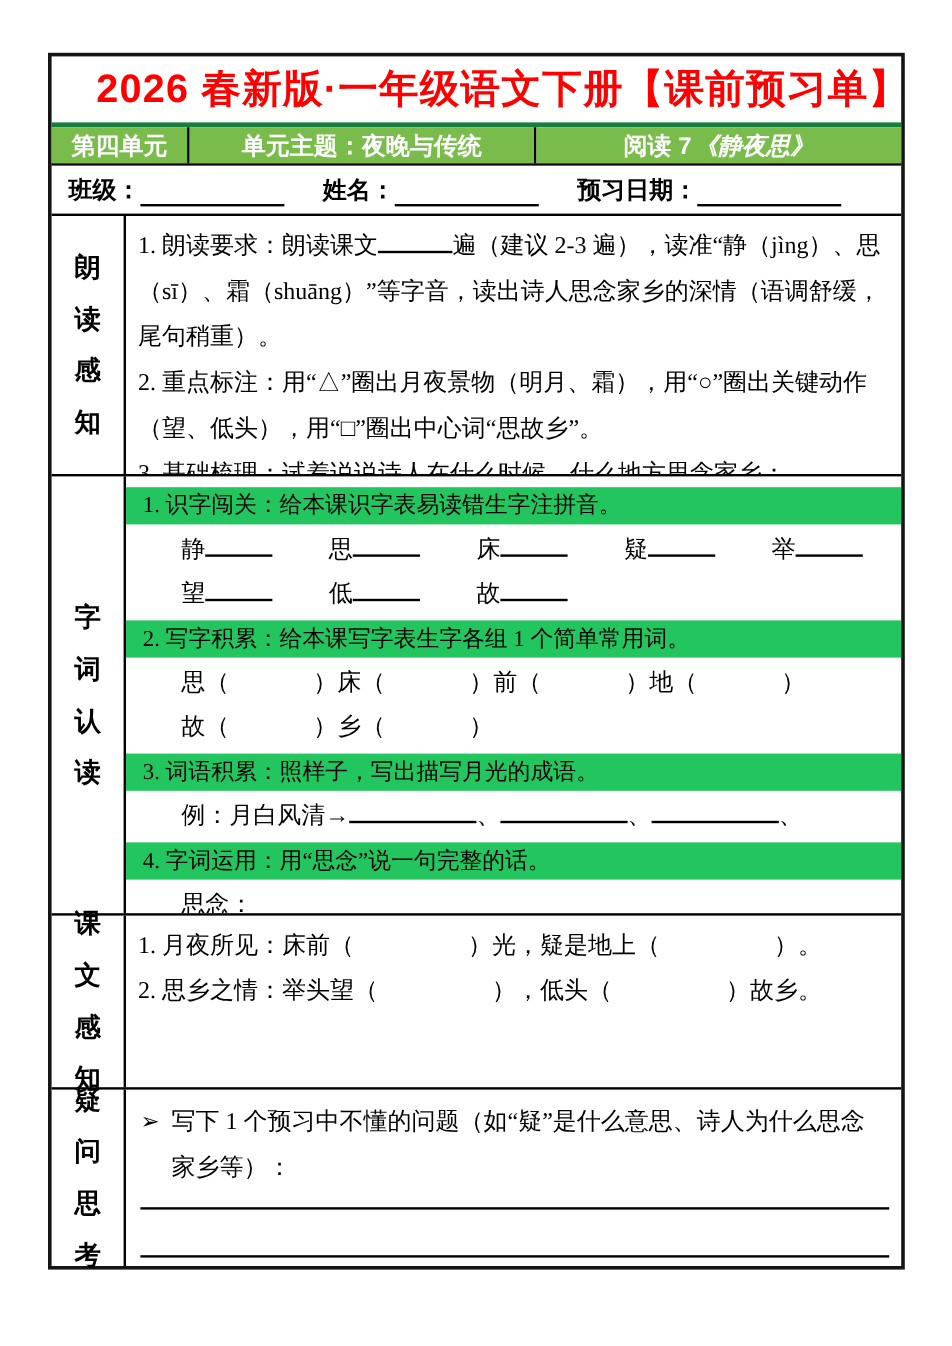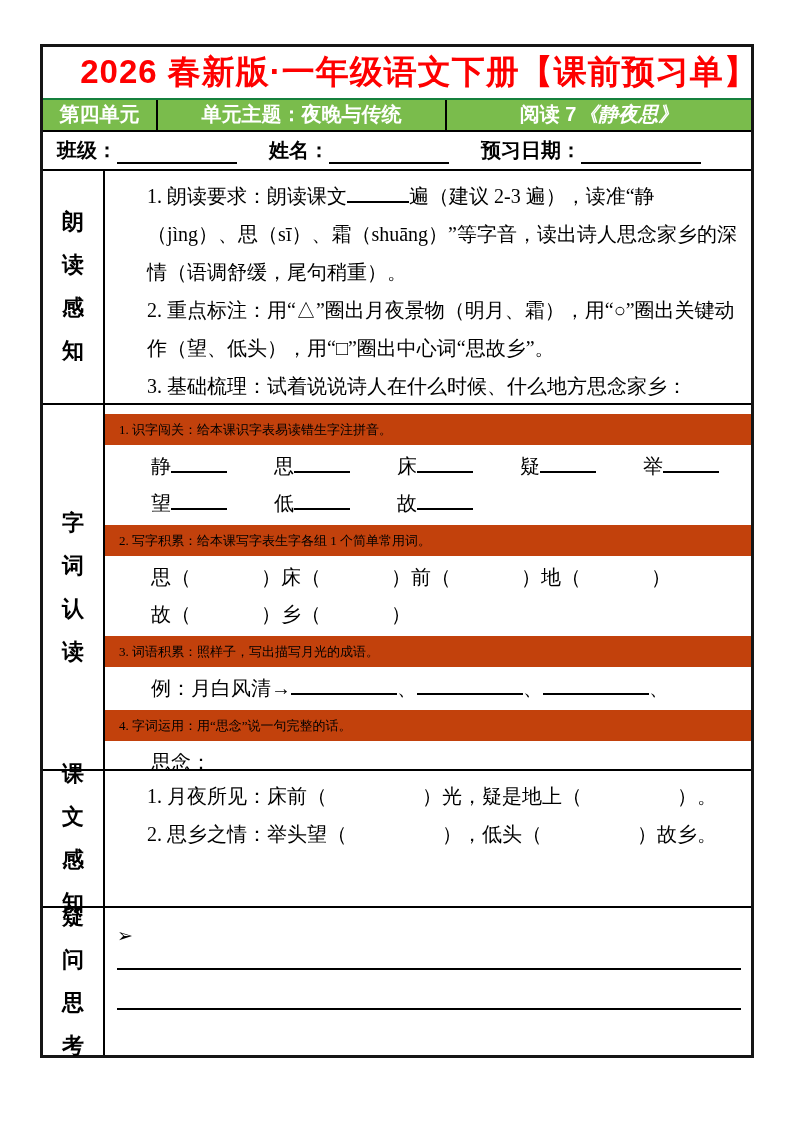--- a/index.html
+++ b/index.html
@@ -15,21 +15,21 @@
   
   .title-row {
     height:61px; display:flex; align-items:center; justify-content:center;margin-left:44px;
   }
   .title-row h1 {
     font-family:"Liberation Sans", sans-serif; font-weight:bold;
     font-size:33px; color:#FE0000; letter-spacing:1px; white-space:nowrap;
   }
   
   .unit-bar {
-    display:flex; height:40px; border-top:2px solid #15803d; border-bottom:2px solid #000;
+    display:flex; height:40px; border-top:4px solid #15803d; border-bottom:2px solid #000;
     font-family:"Liberation Sans", sans-serif; font-weight:bold; font-size:20px; color:#fff;
   }
   .unit-bar .cell {
     background:#7ABC4C; display:flex; align-items:center; justify-content:center;
     height:100%;
   }
   .cell-unit { width:115px; border-right:2px solid #000; }
   .cell-theme { width:289px; border-right:2px solid #000; }
   .cell-reading { flex:1; }
   .cell-reading .rtitle { font-style:italic; margin-left:2px; }
@@ -44,24 +44,24 @@
   .rowlabel {
     width:62px; flex:none; border-right:2px solid #000;
     display:flex; flex-direction:column; align-items:center; justify-content:center;
     gap:13px; font-family:"Liberation Sans", sans-serif; font-weight:bold; font-size:22px;
   }
   .rowcontent { flex:1; padding:6px 0; font-size:20px; line-height:38px; overflow:hidden; }
   .row-read    { min-height:211px; }
   .row-words   { min-height:366px; }
   .row-text    { min-height:137px; }
   .row-think   { min-height:149px; }
-  .para { padding:0 8px 0 10px;margin-left:32px; }
+  .para { padding:0 8px 0 10px; }
   .instr {
-    background:#c2410c; line-height:31px; margin:3px 0; padding:0 6px 0 14px;
-    font-size:13px;
+    background:#22c55e; line-height:31px; margin:3px 0; padding:0 6px 0 14px;
+    font-size:19px;
   }
   .fillrow { padding-left:46px; line-height:37px; white-space:nowrap; }
   .flexline { display:flex; align-items:flex-end; padding-right:28px; }
   
   .blank {
     display:inline-block; border-bottom:2px solid #000; height:0.95em;
     vertical-align:baseline;
   }
   .w-course { width:62px; }
   .w-end    { width:76px; }
@@ -193,20 +193,21 @@
     <div class="row row-think">
       <div class="rowlabel">
         <span>疑</span>
         <span>问</span>
         <span>思</span>
         <span>考</span>
       </div>
       <div class="rowcontent">
         <div class="prompt">
           <span class="bullet">➢</span>
+          <span class="prompt-text">写下 1 个预习中不懂的问题（如“疑”是什么意思、诗人为什么思念家乡等）：</span>
         </div>
         <div class="wline wline-1"></div>
         <div class="wline wline-2"></div>
       </div>
     </div>
 
   </div>
 </div>
 
 </body></html>

